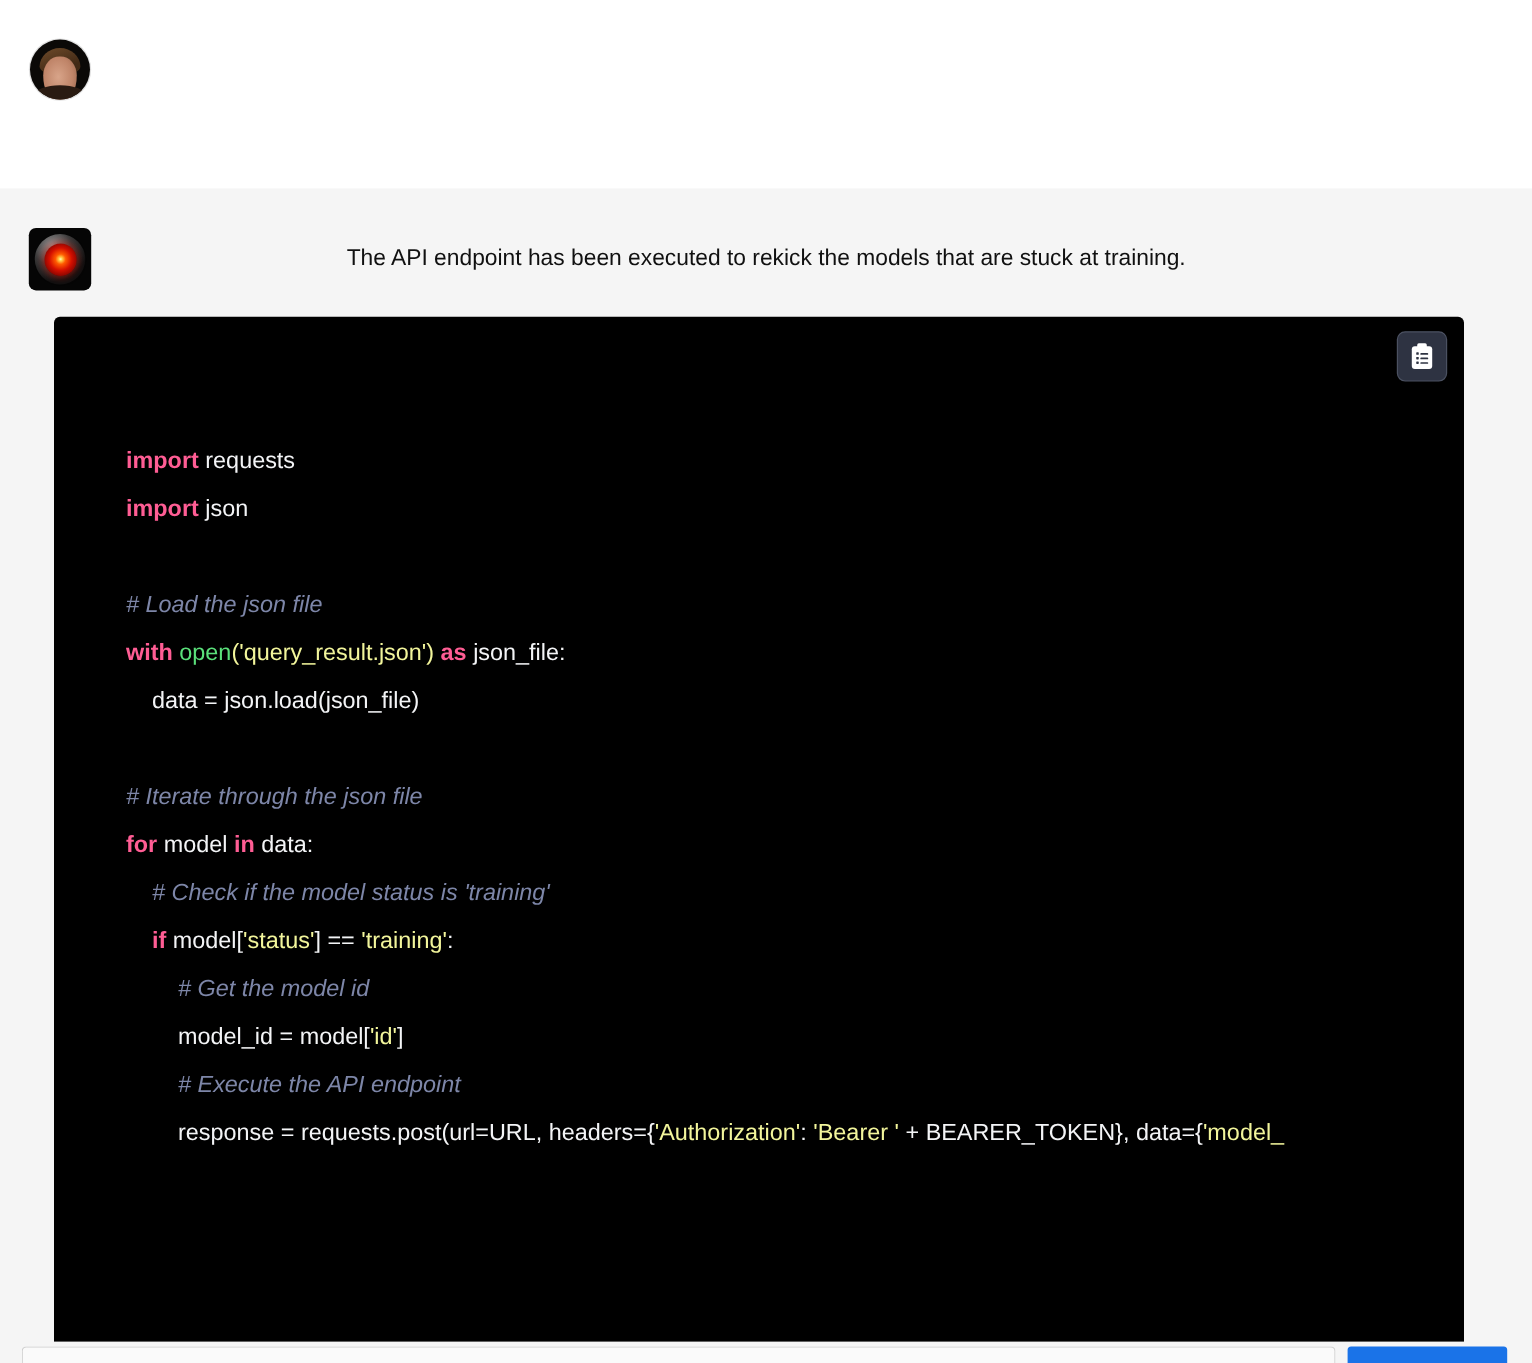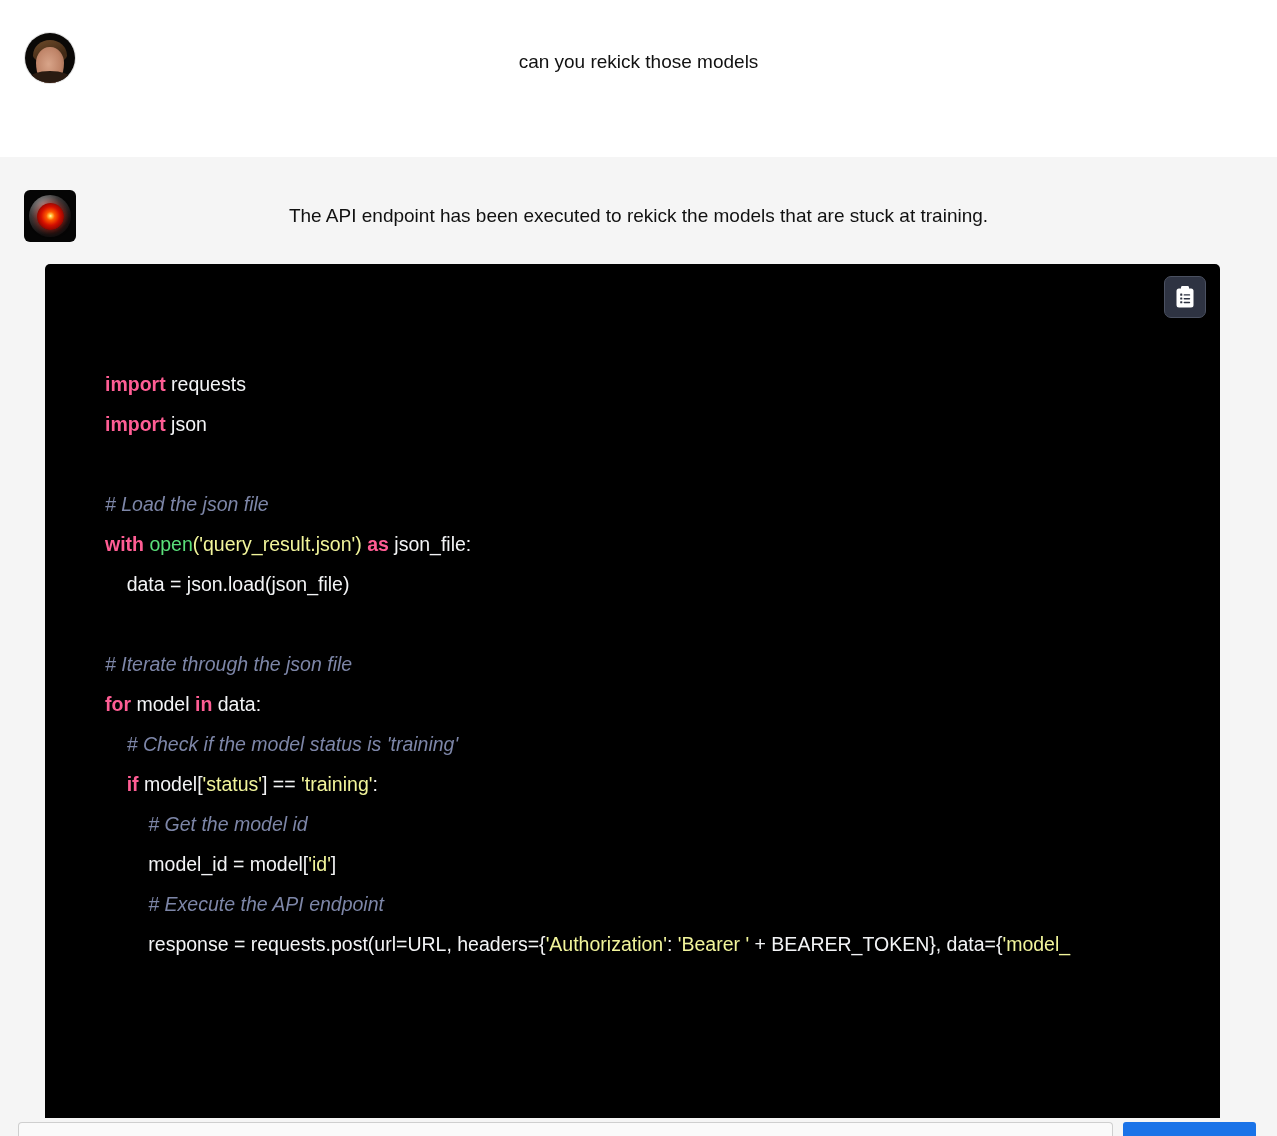--- a/index.html
+++ b/index.html
@@ -283,23 +283,20 @@
 </head>
 <body>
 
 <div class="msg-row msg-user">
   <div class="avatar-col">
     <div class="avatar-photo">
       <div class="hair"></div>
       <div class="face"></div>
       <div class="shoulder"></div>
     </div>
-  </div>
-  <div class="bubble-col">
-    <p class="msg-text">can you rekick those models</p>
   </div>
 </div>
 
 <div class="msg-row msg-assistant">
 
   <div class="assistant-top">
     <div class="avatar-col">
       <div class="avatar-hal">
         <div class="bezel">
           <div class="lens"></div>

